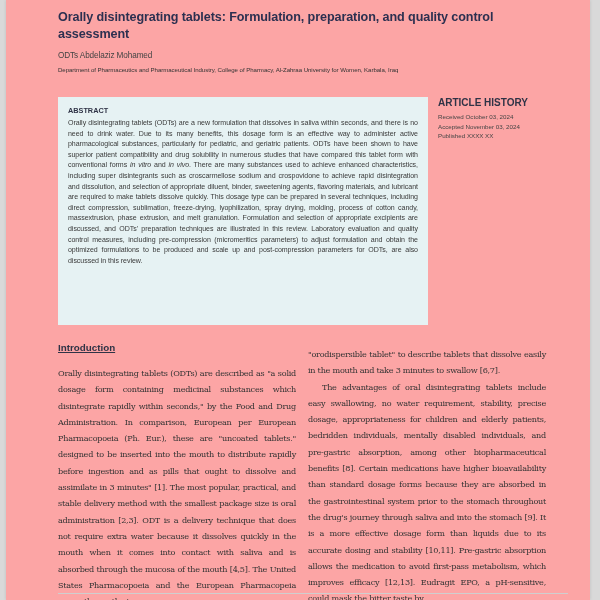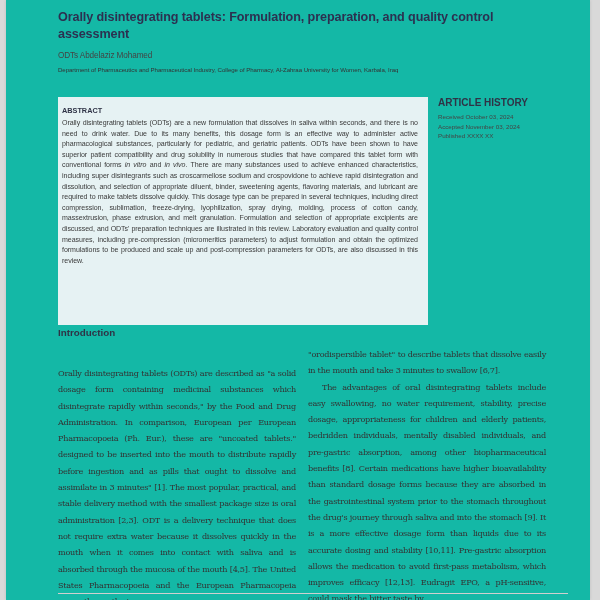--- a/index.html
+++ b/index.html
@@ -4,63 +4,63 @@
 <style>
   html, body { margin: 0; padding: 0; }
   body {
     width: 600px; height: 600px; overflow: hidden;
     background: #d9d9d9;
     position: relative;
     font-family: "Liberation Sans", sans-serif;
   }
   .page {
     position: absolute; left: 6px; top: 0; width: 584px; height: 600px;
-    background: #14b8a6;
+    background: #fca5a5;
     box-shadow: 0 0 3px rgba(0,0,0,0.12);
     overflow: hidden;
   }
   .title {
     position: absolute; left: 52px; top: 9px; width: 460px;
     font-size: 12.6px; font-weight: bold; color: #2c3050; line-height: 17px;
     letter-spacing: -0.1px;
   }
   .author {
     position: absolute; left: 52px; top: 51px;
     font-size: 8.2px; color: #444; letter-spacing: -0.1px;
   }
   .affil {
     position: absolute; left: 52px; top: 66px; width: 520px;
     font-size: 6.1px; color: #333; white-space: nowrap; letter-spacing: -0.05px;
   }
   .abstract-box {
     position: absolute; left: 52px; top: 97px; width: 370px; height: 228px;
     background: #e6f2f3;
-    box-sizing: border-box; padding: 9px 10px 0 4px;
+    box-sizing: border-box; padding: 9px 10px 0 10px;
   }
   .abstract-heading {
     font-size: 7.3px; font-weight: bold; color: #2f3346; margin: 0 0 3px 0;
   }
   .abstract-text {
     font-size: 7.05px; color: #3a3a3a; line-height: 10.6px; text-align: justify;
     letter-spacing: -0.05px;
   }
   .abstract-text i { font-style: italic; }
   .sidebar {
     position: absolute; left: 432px; top: 97px; width: 140px;
   }
   .side-heading {
     font-size: 10px; font-weight: bold; color: #2f3346; margin: 0 0 4px 0;
   }
   .side-line {
     font-size: 6.2px; color: #444; line-height: 9.5px; white-space: nowrap;
   }
   .kw-block { margin-top: 11px; }
   .intro-heading {
-    position: absolute; left: 52px; top: 327px;
-    font-size: 9.8px; font-weight: bold; color: #2f3346;
+    position: absolute; left: 52px; top: 342px;
+    font-size: 9.8px; font-weight: bold; color: #2f3346; text-decoration: underline;
   }
   .col {
     position: absolute; width: 238px;
     font-family: "DejaVu Serif", serif;
     font-size: 8.1px; line-height: 16.3px; color: #333;
     text-align: justify; letter-spacing: -0.25px;
   }
   .col-left { left: 52px; top: 365px; }
   .col-right { left: 302px; top: 346px; }
   .para-indent { text-indent: 14px; }

